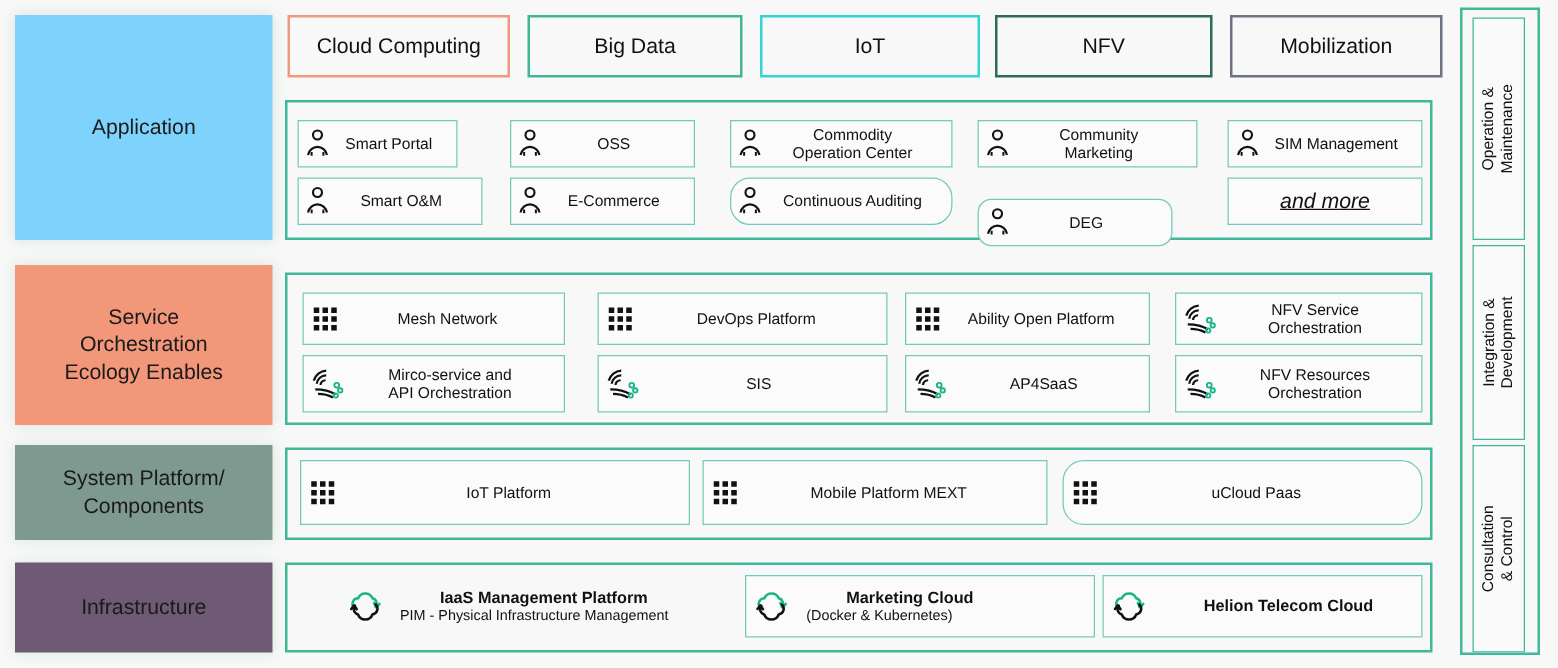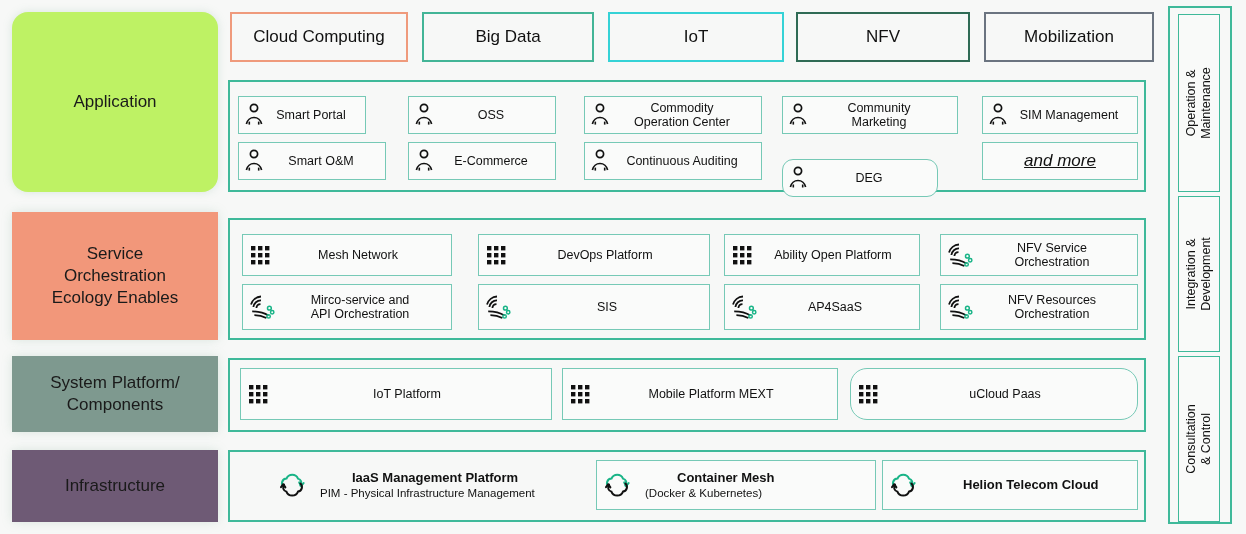--- a/index.html
+++ b/index.html
@@ -111,21 +111,21 @@
 </style>
 </head>
 <body>
 
 <div id="root">
     <div class="panel" style="left: 228px; top: 80px; width: 918px; height: 112px;"></div>
     <div class="panel" style="left: 228px; top: 218px; width: 918px; height: 122px;"></div>
     <div class="panel" style="left: 228px; top: 358px; width: 918px; height: 74px;"></div>
     <div class="panel" style="left: 228px; top: 450px; width: 918px; height: 72px;"></div>
     <div class="panel" style="left: 1168px; top: 6px; width: 64px; height: 518px;"></div>
-    <div class="layer-label" style="top: 12px; height: 180px; background: #bef264; border-radius: 16px;">
+    <div class="layer-label" style="top: 12px; height: 180px; background: #7dd3fc;">
       <span style="white-space: pre-line;">Application</span>
     </div>
     <div class="layer-label" style="top: 212px; height: 128px; background: rgb(242, 151, 122);">
       <span style="white-space: pre-line;">Service
 Orchestration
 Ecology Enables</span>
     </div>
     <div class="layer-label" style="top: 356px; height: 76px; background: rgb(126, 153, 143);">
       <span style="white-space: pre-line;">System Platform/
 Components</span>
@@ -227,21 +227,21 @@
         <svg width="22" height="24" viewBox="0 0 22 24">
           <circle cx="11" cy="5" r="3.6" fill="none" stroke="#111" stroke-width="1.7"></circle>
           <path d="M3.4 21 A7.8 8.4 0 0 1 18.6 21" fill="none" stroke="#111" stroke-width="1.7"></path>
           <line x1="6.3" y1="18.6" x2="6.3" y2="21.6" stroke="#111" stroke-width="1.6"></line>
           <line x1="15.7" y1="18.6" x2="15.7" y2="21.6" stroke="#111" stroke-width="1.6"></line>
         </svg>
       </span>
       <span class="txt">E-Commerce</span>
       <span style="width: 12px;"></span>
     </div>
-    <div class="cell" style="left: 584px; top: 142px; width: 178px; height: 38px;">
+    <div class="cell" style="left: 584px; top: 142px; width: 178px; height: 38px; border-radius: 16px;">
       <span class="ico" style="width: 30px;">
         <svg width="22" height="24" viewBox="0 0 22 24">
           <circle cx="11" cy="5" r="3.6" fill="none" stroke="#111" stroke-width="1.7"></circle>
           <path d="M3.4 21 A7.8 8.4 0 0 1 18.6 21" fill="none" stroke="#111" stroke-width="1.7"></path>
           <line x1="6.3" y1="18.6" x2="6.3" y2="21.6" stroke="#111" stroke-width="1.6"></line>
           <line x1="15.7" y1="18.6" x2="15.7" y2="21.6" stroke="#111" stroke-width="1.6"></line>
         </svg>
       </span>
       <span class="txt">Continuous Auditing</span>
       <span style="width: 12px;"></span>
@@ -460,21 +460,21 @@
     </div>
     <div class="cell infra" style="left: 596px; top: 460px; width: 280px; height: 50px;">
       <span class="ico" style="width: 40px;">
         <svg width="30" height="26" viewBox="0 0 30 26">
           <path d="M7 15 A4.6 4.6 0 0 1 9.5 6.6 A6.2 6.2 0 0 1 21 6.6 A4.4 4.4 0 0 1 23.4 13.6" fill="none" stroke="#19b487" stroke-width="2" stroke-linecap="round"></path>
           <path d="M22.2 10.4 L24.1 13.9 L26.6 11.1" fill="none" stroke="#19b487" stroke-width="2" stroke-linecap="round" stroke-linejoin="round"></path>
           <path d="M23.4 11.6 A4.6 4.6 0 0 1 21 19.6 A6.2 6.2 0 0 1 9.4 19.6 A4.4 4.4 0 0 1 7 12.6" fill="none" stroke="#111" stroke-width="2" stroke-linecap="round"></path>
           <path d="M8.4 15.4 L6.3 12.2 L4 15.2" fill="none" stroke="#111" stroke-width="2" stroke-linecap="round" stroke-linejoin="round"></path>
         </svg>
       </span>
-      <span class="txt"><div class="t1">Container Mesh</div><div class="t2">(Docker &amp; Kubernetes)</div></span>
+      <span class="txt"><div class="t1">Marketing Cloud</div><div class="t2">(Docker &amp; Kubernetes)</div></span>
     </div>
     <div class="cell infra" style="left: 882px; top: 460px; width: 256px; height: 50px;">
       <span class="ico" style="width: 40px;">
         <svg width="30" height="26" viewBox="0 0 30 26">
           <path d="M7 15 A4.6 4.6 0 0 1 9.5 6.6 A6.2 6.2 0 0 1 21 6.6 A4.4 4.4 0 0 1 23.4 13.6" fill="none" stroke="#19b487" stroke-width="2" stroke-linecap="round"></path>
           <path d="M22.2 10.4 L24.1 13.9 L26.6 11.1" fill="none" stroke="#19b487" stroke-width="2" stroke-linecap="round" stroke-linejoin="round"></path>
           <path d="M23.4 11.6 A4.6 4.6 0 0 1 21 19.6 A6.2 6.2 0 0 1 9.4 19.6 A4.4 4.4 0 0 1 7 12.6" fill="none" stroke="#111" stroke-width="2" stroke-linecap="round"></path>
           <path d="M8.4 15.4 L6.3 12.2 L4 15.2" fill="none" stroke="#111" stroke-width="2" stroke-linecap="round" stroke-linejoin="round"></path>
         </svg>
       </span>

